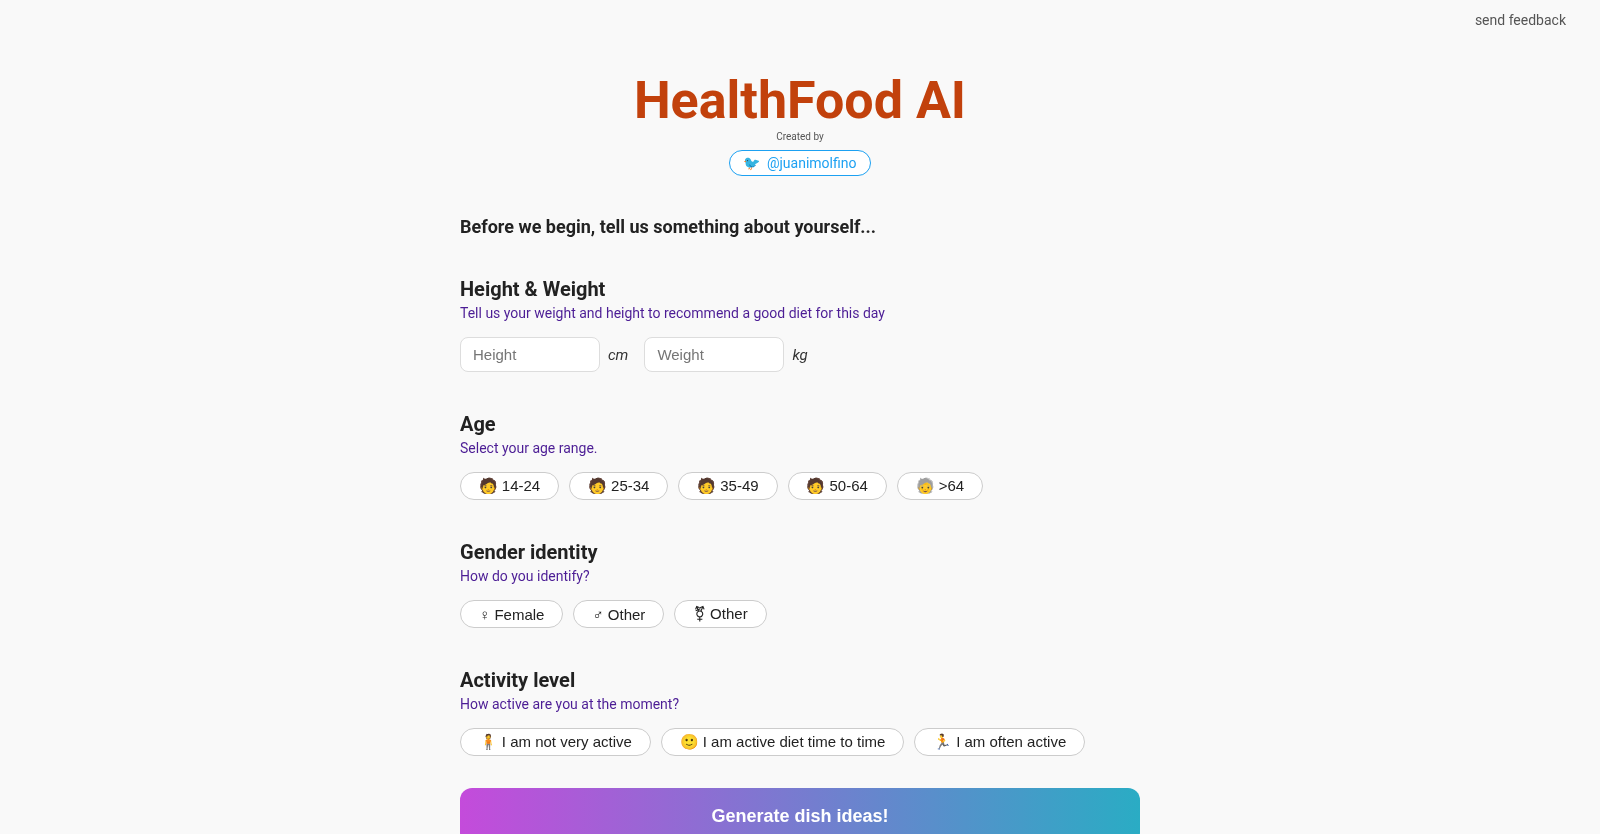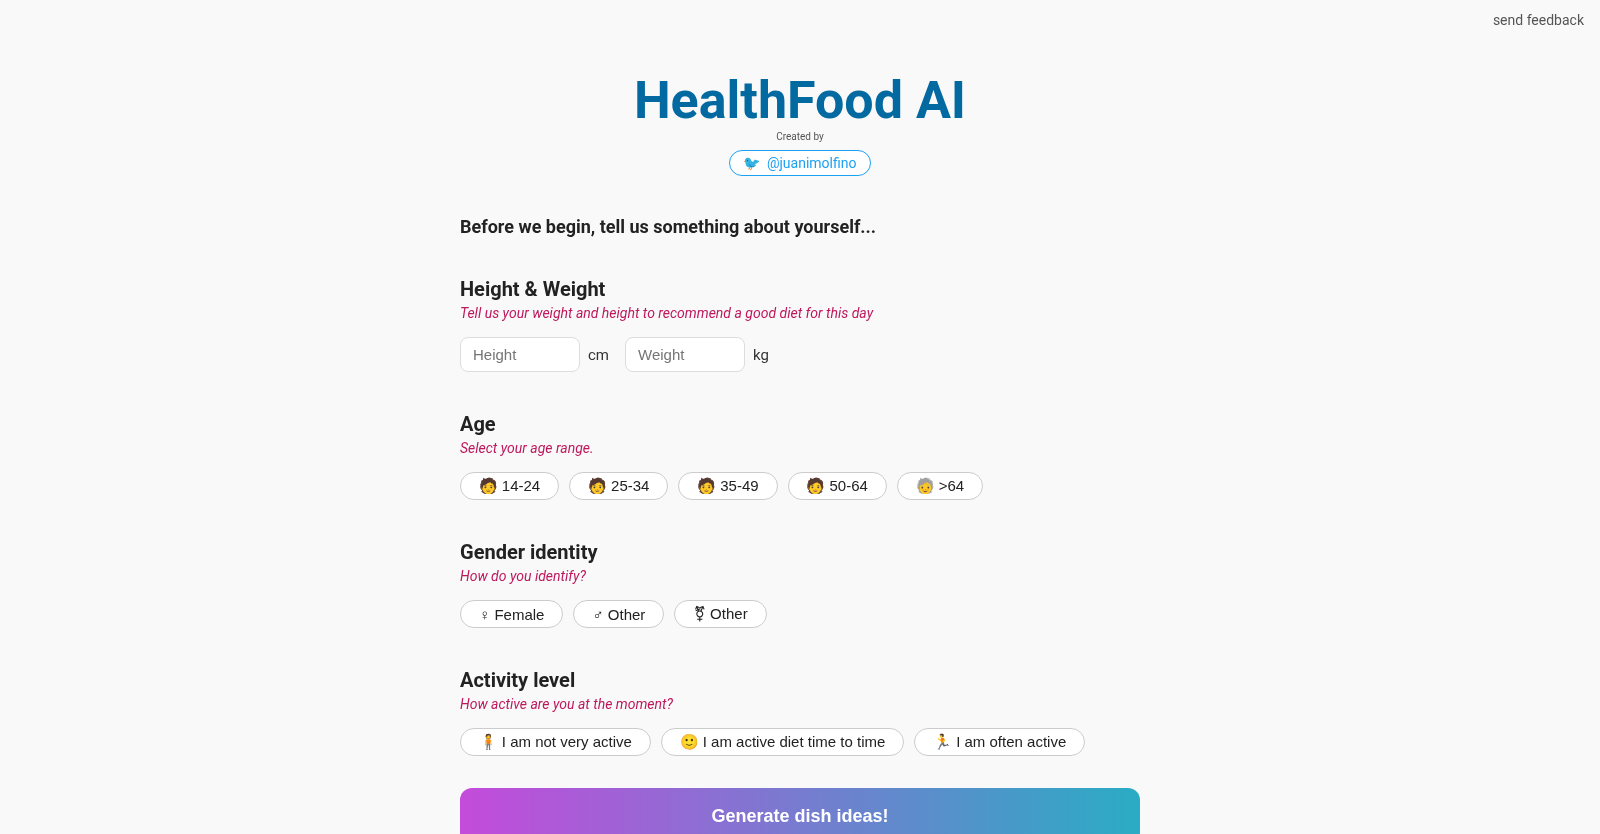--- a/index.html
+++ b/index.html
@@ -12,42 +12,42 @@
       font-family: -apple-system, BlinkMacSystemFont, 'Segoe UI', Roboto, sans-serif;
       background: #f9f9f9;
       color: #222;
       min-height: 834px;
       width: 1600px;
     }
 
     .top-bar {
       display: flex;
       justify-content: flex-end;
-      padding: 12px 16px;
+      padding: 12px 34px;
     }
 
     .send-feedback {
       font-size: 14px;
       color: #555;
       text-decoration: none;
       cursor: pointer;
     }
 
     .main-container {
       display: flex;
       flex-direction: column;
       align-items: center;
       padding: 0 0 100px 0;
     }
 
     .app-title {
       font-size: 52px;
       font-weight: 700;
       margin-top: 30px;
-      color: #0369a1;
+      color: #c2410c;
       text-align: center;
     }
 
     .created-by {
       font-size: 10px;
       color: #555;
       margin-top: 0;
       text-align: right;
     }
 
@@ -83,52 +83,52 @@
 
     .section-title {
       font-size: 20px;
       font-weight: 700;
       margin-bottom: 4px;
       margin-top: 40px;
     }
 
     .section-subtitle {
       font-size: 14px;
-      color: #be185d;
+      color: #4c1d95;
       margin-bottom: 16px;
-      font-style: italic;
     }
 
     .hw-row {
       display: flex;
       align-items: center;
       gap: 16px;
       margin-bottom: 8px;
     }
 
     .hw-input-group {
       display: flex;
       align-items: center;
       gap: 8px;
     }
 
     .hw-input {
       border: 1px solid #ddd;
       border-radius: 8px;
       padding: 8px 12px;
       font-size: 15px;
-      width: 120px;
+      width: 140px;
       outline: none;
       background: white;
       color: #aaa;
     }
 
     .hw-unit {
       font-size: 15px;
       color: #333;
+      font-style: italic;
     }
 
     .section-divider {
       margin-top: 28px;
       margin-bottom: 0;
     }
 
     .option-buttons {
       display: flex;
       flex-wrap: wrap;

